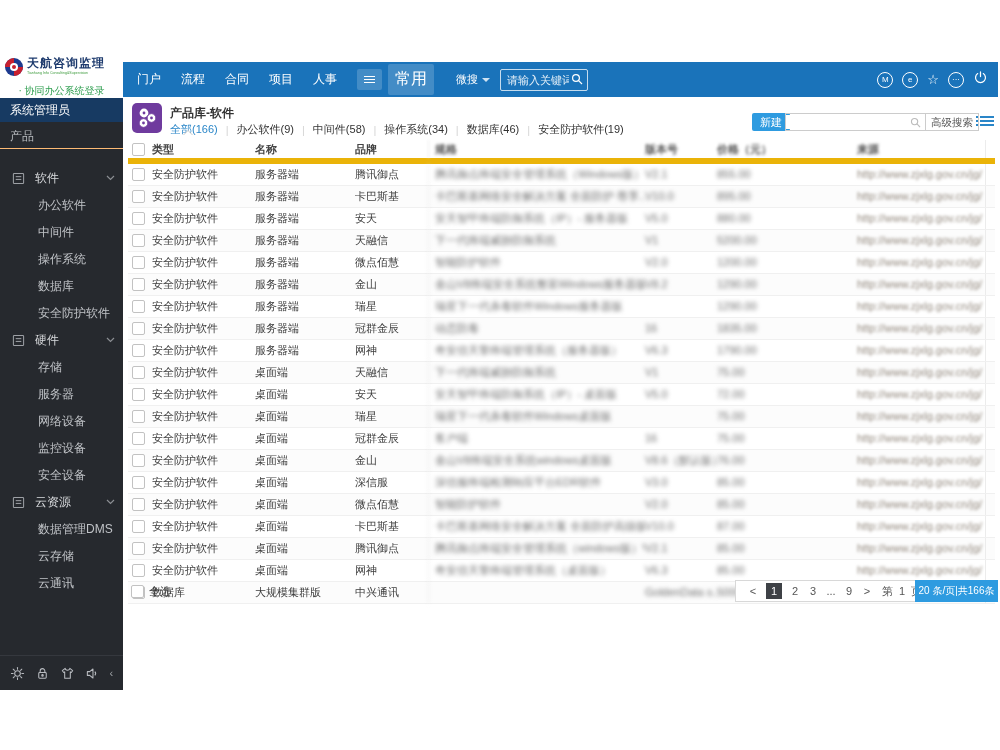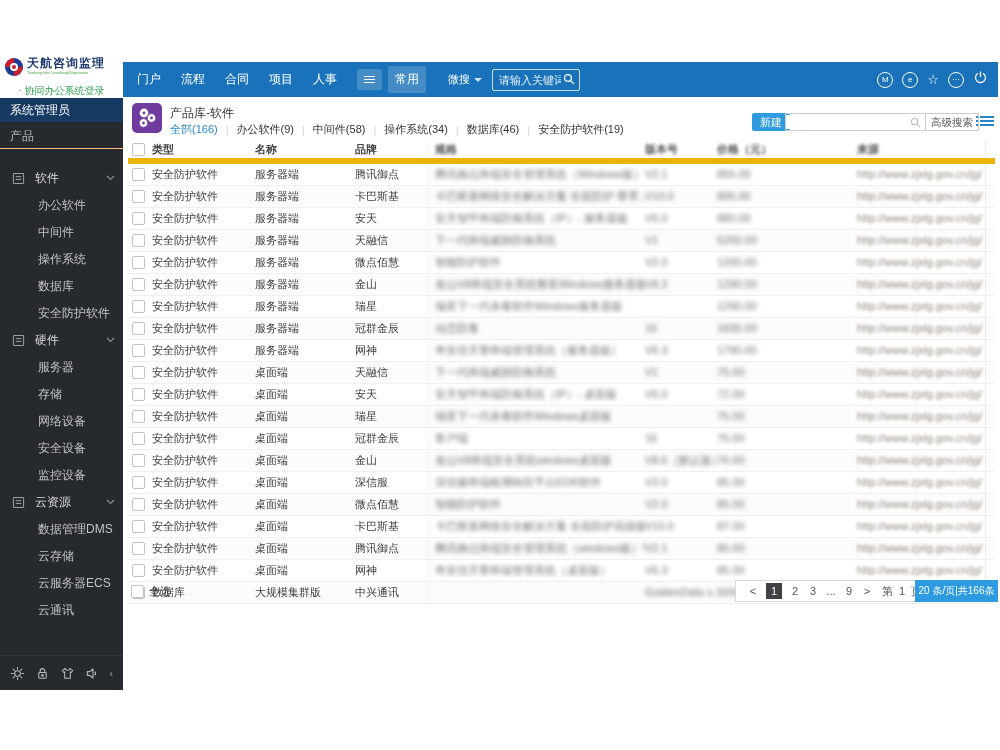--- a/index.html
+++ b/index.html
@@ -12,21 +12,21 @@
   .logo-title{font-size:12px;font-weight:bold;color:#1d3a6d;letter-spacing:1px;line-height:13px;}
   .logo-sub{font-size:4px;color:#3f9c3f;transform:scale(.9);transform-origin:left;white-space:nowrap;}
   .logo-login{font-size:10px;color:#2e9e4f;text-align:center;margin-top:3px;}
   
   .topbar{position:absolute;top:7px;left:123px;width:875px;height:35px;background:#1a73ba;display:flex;align-items:center;color:#fff;}
   .nav{display:flex;align-items:center;margin-left:14px;}
   .nav-item{font-size:12px;margin-right:20px;cursor:pointer;text-align:right;}
   .nav-box{background:rgba(255,255,255,.18);border-radius:2px;padding:5px 7px;margin-right:6px;display:flex;align-items:center;}
   .hamb{display:inline-block;width:11px;}
   .hamb i{display:block;height:1px;background:#fff;margin:2px 0;}
-  .nav-box-label{font-size:12px;}
+  .nav-box-label{font-size:16px;}
   .wesearch{font-size:11px;margin-left:16px;display:flex;align-items:center;}
   .caret-down{width:0;height:0;border-left:4px solid transparent;border-right:4px solid transparent;border-top:4px solid #cfe3f3;margin-left:4px;}
   .tb-search{margin-left:10px;width:78px;height:20px;border:1px solid rgba(255,255,255,.75);border-radius:2px;display:flex;align-items:center;padding:0 4px;}
   .tb-search input{flex:1;min-width:0;background:transparent;border:none;outline:none;color:#fff;font-size:11px;font-family:inherit;}
   .tb-search input::placeholder{color:#e6f0f8;}
   .tb-icons{position:absolute;right:10px;top:0;height:35px;display:flex;align-items:center;gap:9px;}
   .circ{width:14px;height:14px;border:1px solid #fff;border-radius:50%;font-size:8px;line-height:14px;text-align:center;color:#fff;}
   .star{font-size:13px;line-height:14px;color:#fff;}
   
   .sidebar{position:absolute;top:43px;left:0;width:123px;height:592px;background:#26292e;color:#c5c8cc;}
@@ -36,21 +36,21 @@
   .group-row{height:27px;display:flex;align-items:center;font-size:12px;color:#d8dadd;cursor:pointer;position:relative;}
   .group-row .gicon{margin:0 10px 0 12px;}
   .group-row .chev{position:absolute;right:8px;top:10px;}
   .sub-item{height:27px;line-height:27px;font-size:12px;color:#c0c3c7;padding-left:38px;cursor:pointer;}
   .side-bottom{position:absolute;bottom:0;left:0;width:123px;height:34px;border-top:1px solid #35383e;display:flex;align-items:center;justify-content:space-evenly;}
   .side-bottom svg{display:block;}
   .collapse-arrow{color:#9da0a5;font-size:11px;}
   
   .main{position:absolute;top:43px;left:123px;width:875px;height:592px;background:#fff;}
   .app-icon{position:absolute;top:5px;left:9px;}
-  .page-title{position:absolute;top:7px;left:47px;font-size:12px;font-weight:normal;color:#333;}
+  .page-title{position:absolute;top:7px;left:47px;font-size:12px;font-weight:bold;color:#333;}
   .tabs{position:absolute;top:24px;left:47px;display:flex;align-items:center;font-size:11px;color:#333;}
   .tab{cursor:pointer;white-space:nowrap;}
   .tab.active{color:#2a86c8;}
   .tab-sep{color:#d5d5d5;margin:0 8px;}
   .tab-caret-outer{position:absolute;top:32px;left:60px;width:0;height:0;border-left:5px solid transparent;border-right:5px solid transparent;border-bottom:5px solid #c9c9c9;}
   .tab-caret-inner{position:absolute;top:33px;left:61px;width:0;height:0;border-left:4px solid transparent;border-right:4px solid transparent;border-bottom:4px solid #fff;}
   .btn-new{position:absolute;top:15px;left:629px;height:18px;line-height:18px;padding:0 8px;background:#2e9be0;color:#fff;font-size:11px;border-radius:2px;cursor:pointer;}
   .adv-search-wrap{position:absolute;top:15px;left:662px;display:flex;height:18px;}
   .adv-input{width:140px;height:18px;border:1px solid #ccc;border-right:none;display:flex;align-items:center;justify-content:flex-end;padding-right:4px;box-sizing:border-box;}
   .adv-input input{border:none;outline:none;flex:1;min-width:0;font-size:11px;font-family:inherit;}
@@ -179,39 +179,38 @@
           <svg class="gicon" width="13" height="13" viewBox="0 0 14 14" fill="none" stroke="#9da0a5" stroke-width="1.1">
             <rect x="1.5" y="1.5" width="11" height="11" rx="1"></rect>
             <line x1="4" y1="5" x2="10" y2="5"></line>
             <line x1="4" y1="8" x2="10" y2="8"></line>
           </svg>
           <span>硬件</span>
           <svg class="chev" width="9" height="6" viewBox="0 0 9 6" fill="none" stroke="#8b8e93" stroke-width="1.2">
             <polyline points="1,1 4.5,4.5 8,1"></polyline>
           </svg>
         </div>
+        <div class="sub-item">存储</div>
         <div class="sub-item">服务器</div>
-        <div class="sub-item">存储</div>
         <div class="sub-item">网络设备</div>
+        <div class="sub-item">监控设备</div>
         <div class="sub-item">安全设备</div>
-        <div class="sub-item">监控设备</div>
         <div class="group-row">
           <svg class="gicon" width="13" height="13" viewBox="0 0 14 14" fill="none" stroke="#9da0a5" stroke-width="1.1">
             <rect x="1.5" y="1.5" width="11" height="11" rx="1"></rect>
             <line x1="4" y1="5" x2="10" y2="5"></line>
             <line x1="4" y1="8" x2="10" y2="8"></line>
           </svg>
           <span>云资源</span>
           <svg class="chev" width="9" height="6" viewBox="0 0 9 6" fill="none" stroke="#8b8e93" stroke-width="1.2">
             <polyline points="1,1 4.5,4.5 8,1"></polyline>
           </svg>
         </div>
         <div class="sub-item">数据管理DMS</div>
         <div class="sub-item">云存储</div>
-        <div class="sub-item">云服务器ECS</div>
         <div class="sub-item">云通讯</div>
       </div>
     <div class="side-bottom">
       <span>
         <svg width="15" height="15" viewBox="0 0 16 16" fill="none" stroke="#b9bcc1" stroke-width="1.1" stroke-linecap="round">
           <circle cx="8" cy="8" r="3"></circle>
           <line x1="8" y1="1.5" x2="8" y2="3.4"></line>
             <line x1="8" y1="12.6" x2="8" y2="14.5"></line>
           <line x1="1.5" y1="8" x2="3.4" y2="8"></line>
             <line x1="12.6" y1="8" x2="14.5" y2="8"></line>

